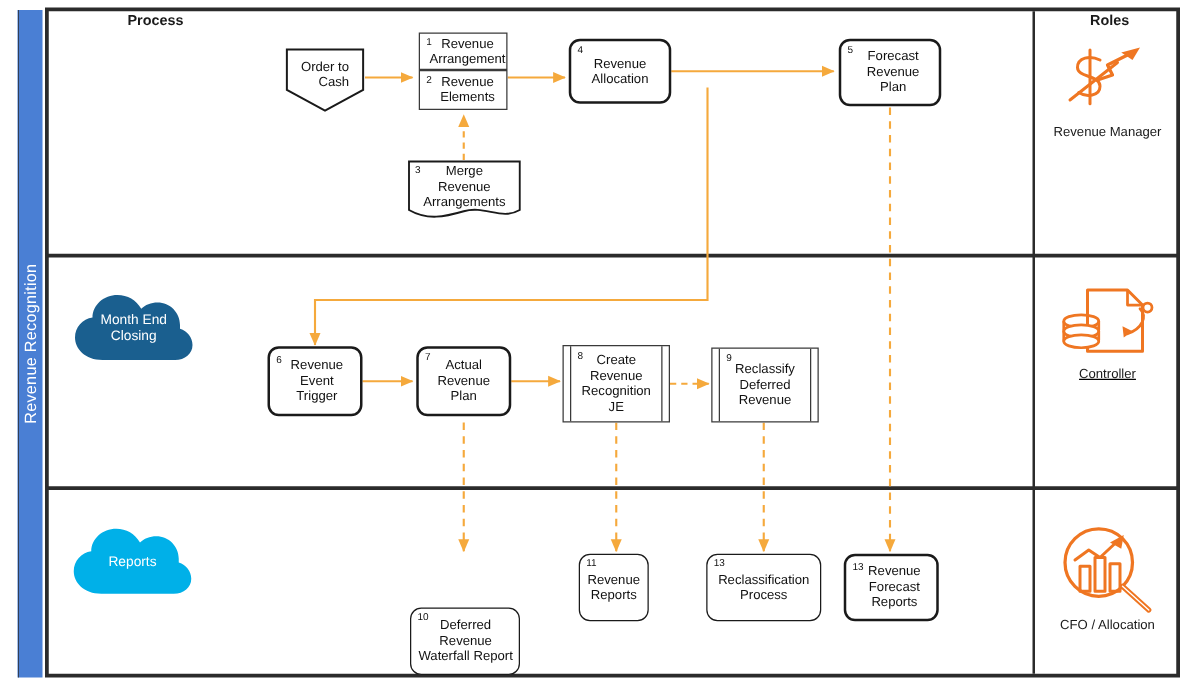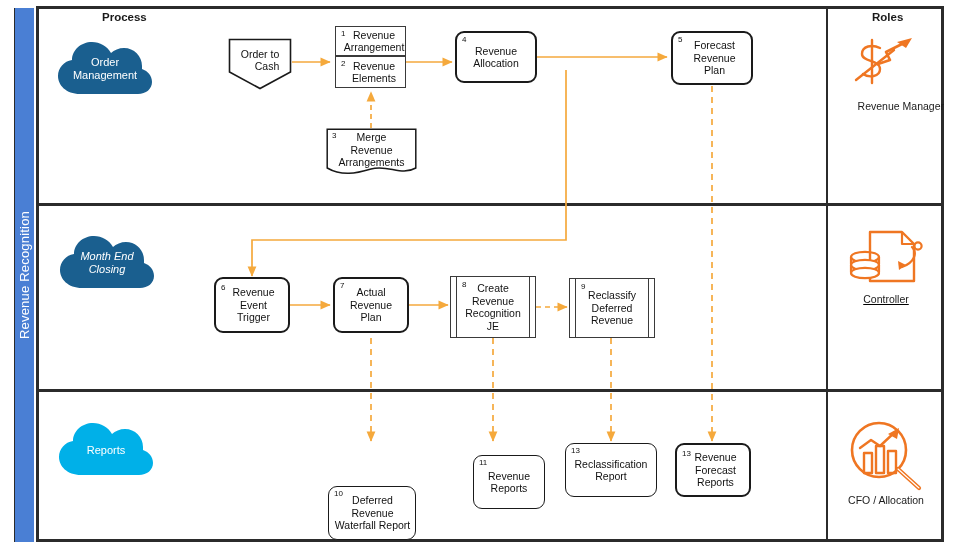--- a/index.html
+++ b/index.html
@@ -187,30 +187,22 @@
   </div>
 
   <div class="lane-divider" style="left:36px; width:908px; top:203px;"></div>
   <div class="lane-divider" style="left:36px; width:908px; top:389px;"></div>
 
   <div style="position:absolute; left:826px; top:9px; width:0; height:530px; border-left:2px solid #2b2b2b;"></div>
 
   <div class="col-header" style="left:78px; top:11px;padding-left:24px;">Process</div>
   <div class="col-header" style="left:872px; top:11px;">Roles</div>
 
-  <div class="cloud" style="left:56px; top:38px;">
-    <svg viewBox="0 0 98 62" xmlns="http://www.w3.org/2000/svg">
-      <path d="M24 56 C10 56 2 47 2 38 C2 30 8 23 16 22 C16 12 25 4 36 4 C44 4 51 8 55 15 C58 12 63 10 68 10
-               C78 10 86 18 86 28 C86 29 86 30 86 31 C92 33 96 38 96 44 C96 51 90 56 82 56 Z" fill="#1a5f8f"></path>
-    </svg>
-    <div class="cloud-text">Order
-Management</div>
-  </div>
-
-  <div class="cloud" style="left:58px; top:232px;font-style:italic;">
+
+  <div class="cloud" style="left:58px; top:232px;">
     <svg viewBox="0 0 98 62" xmlns="http://www.w3.org/2000/svg">
       <path d="M24 56 C10 56 2 47 2 38 C2 30 8 23 16 22 C16 12 25 4 36 4 C44 4 51 8 55 15 C58 12 63 10 68 10
                C78 10 86 18 86 28 C86 29 86 30 86 31 C92 33 96 38 96 44 C96 51 90 56 82 56 Z" fill="#1a5f8f"></path>
     </svg>
     <div class="cloud-text">Month End
 Closing</div>
   </div>
 
   <div class="cloud" style="left:57px; top:419px;">
     <svg viewBox="0 0 98 62" xmlns="http://www.w3.org/2000/svg">
@@ -328,40 +320,40 @@
 Revenue</span>
   </div>
 
   <div class="node rounded" style="left:328px; top:443px; width:88px; height:54px;margin-top:43px;">
     <span class="num">10</span>
     <span class="body" style="padding-left:4px;">Deferred
 Revenue
 Waterfall Report</span>
   </div>
 
-  <div class="node rounded" style="left:473px; top:443px; width:72px; height:54px;margin-top:12px;">
+  <div class="node rounded" style="left:463px; top:443px; width:56px; height:54px;">
     <span class="num">11</span>
     <span class="body">Revenue
 Reports</span>
   </div>
 
   <div class="node rounded" style="left:565px; top:443px; width:92px; height:54px;">
     <span class="num">13</span>
     <span class="body" style="padding-left:3px;">Reclassification
-Report</span>
+Process</span>
   </div>
 
   <div class="node rounded bold-edge" style="left:675px; top:443px; width:76px; height:54px;">
     <span class="num" style="left:5px; top:4px;">13</span>
     <span class="body" style="padding-left:8px;">Revenue
 Forecast
 Reports</span>
   </div>
 
-  <div class="role" style="left:828px; top:28px;text-align:right;">
+  <div class="role" style="left:828px; top:28px;">
     <svg width="72" height="70" viewBox="0 0 72 70" xmlns="http://www.w3.org/2000/svg">
       <g stroke="#ef7622" stroke-width="2.4" fill="none" stroke-linecap="round" stroke-linejoin="round">
         <path d="M30 20 C22 16 12 18 12 26 C12 34 30 32 30 41 C30 49 19 50 13 46"></path>
         <line x1="22" y1="12" x2="22" y2="55"></line>
         <line x1="6" y1="52" x2="44" y2="22"></line>
       </g>
       <g stroke="#ef7622" stroke-width="2.6" fill="none" stroke-linecap="round" stroke-linejoin="round">
         <polyline points="28,36 40,32 36,24 56,14"></polyline>
       </g>
       <path d="M62 10 L56 20 L47 14 Z" fill="#ef7622"></path>

